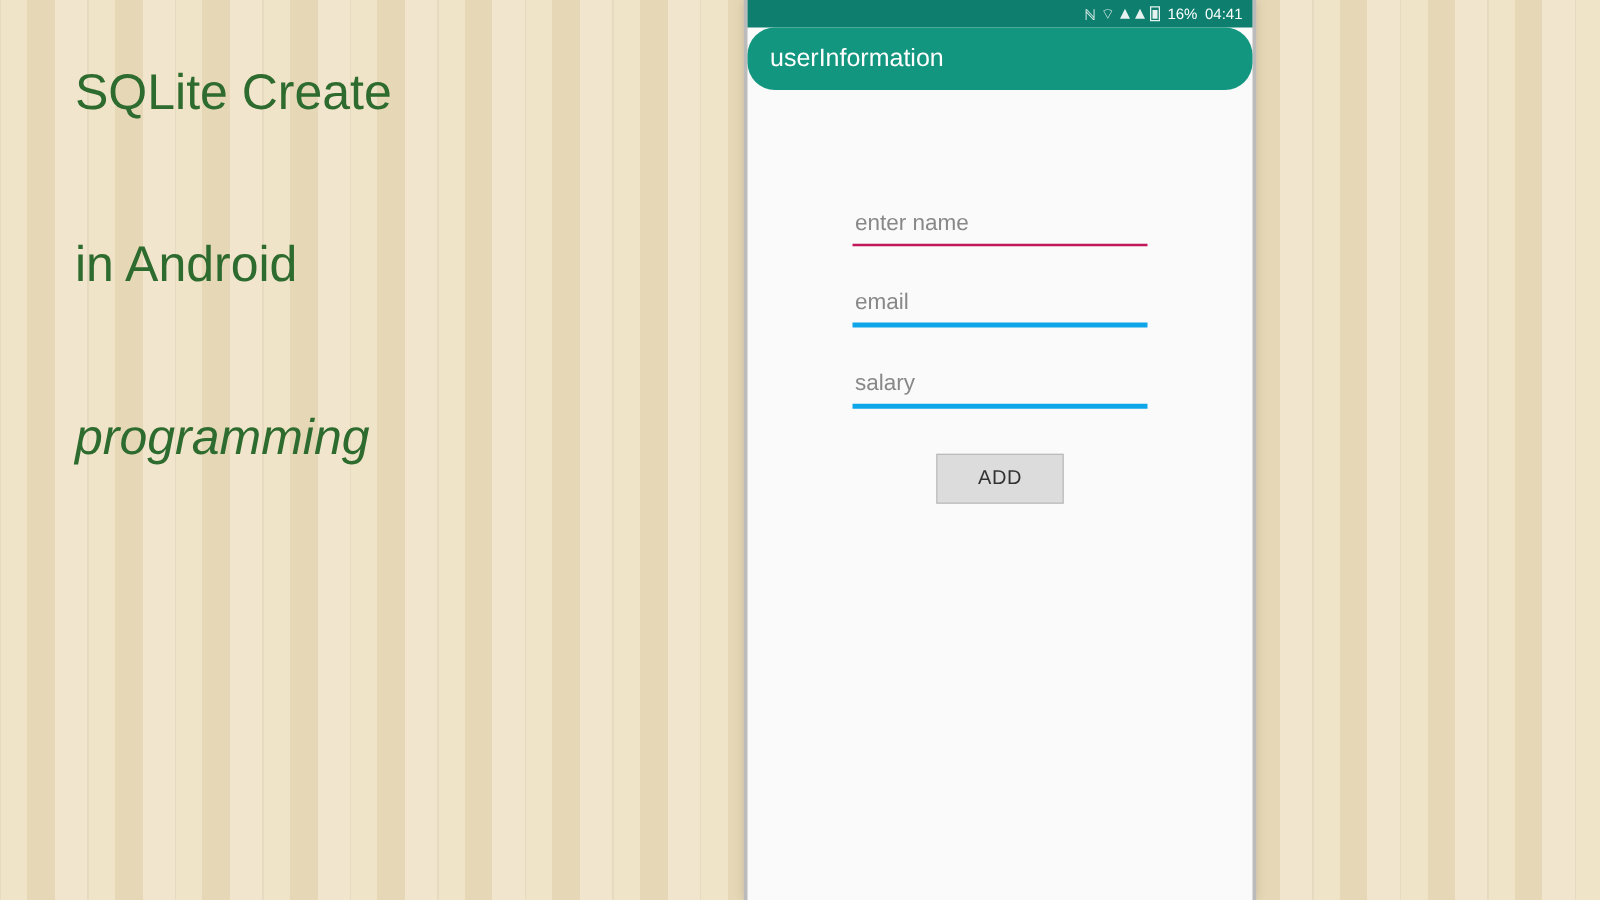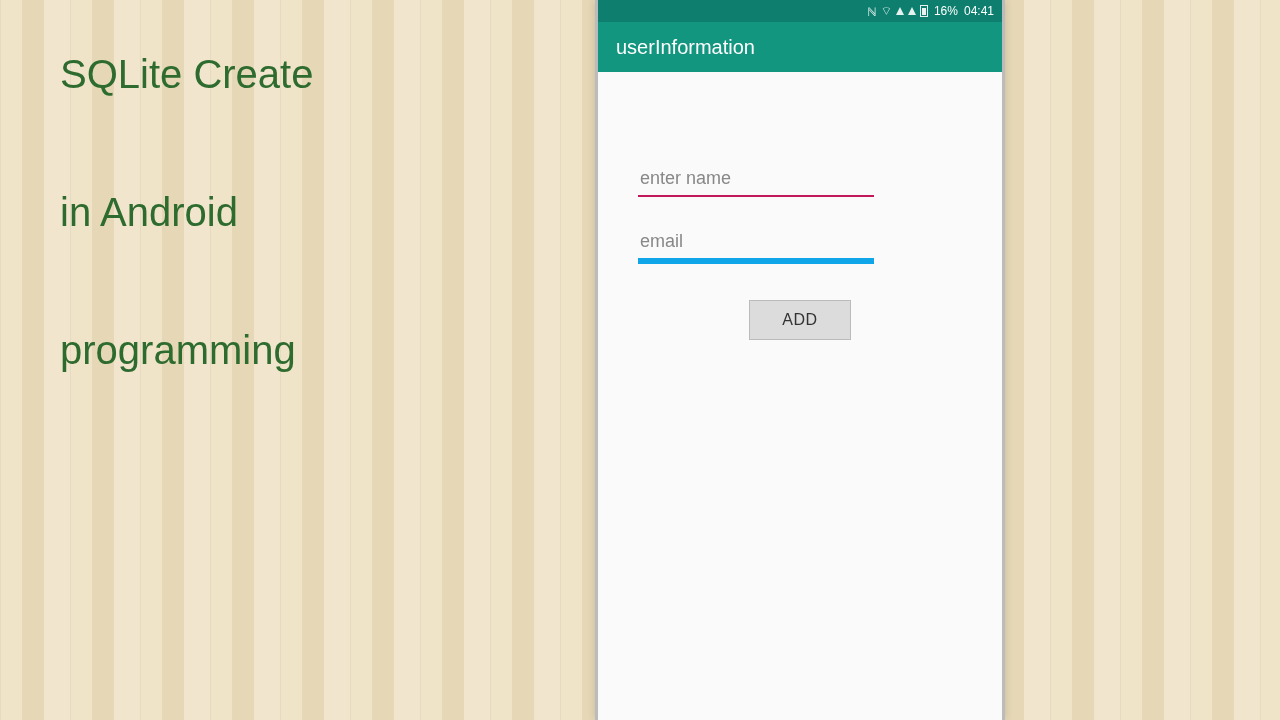--- a/index.html
+++ b/index.html
@@ -24,21 +24,21 @@
     position: absolute;
     left: 60px; top: 50px;
     width: 500px;
     color: #2e6b2e;
     font-size: 40px;
     line-height: 1.2;
     text-align: left;
     font-family: "Trebuchet MS", "Segoe UI", sans-serif;
   }
   .slide-text div { margin-bottom: 90px; }
-  .slide-text div:last-child { margin-bottom: 0; }
+  .slide-text div:last-child { margin-bottom: 0; font-style: italic; }
 
   
   .phone {
     position: absolute;
     left: 595px; top: 0;
     width: 410px; height: 720px;
     background: #fafafa;
     border-left: 3px solid rgba(0,0,0,0.25);
     border-right: 3px solid rgba(0,0,0,0.25);
     box-shadow: 0 0 8px rgba(0,0,0,0.15);
@@ -60,35 +60,36 @@
   .status-icons span { display:inline-block; }
   .app-bar {
     height: 50px;
     background: #13967f;
     color: #fff;
     display: flex;
     align-items: center;
     padding: 0 18px;
     font-size: 20px;
     font-family: Arial, sans-serif;
+    border-radius: 22px;
   }
   .app-body {
     flex: 1;
     padding: 90px 40px 0 40px;
     display: flex; flex-direction: column;
-    align-items: flex-start;
+    align-items: center;
   }
   .field {
     position: relative;
     margin-bottom: 28px;
   }
   .field input {
     width: 100%;
     border: none;
-    border-bottom: 6px solid #0ea5e9;
+    border-bottom: 4px solid #0ea5e9;
     background: transparent;
     font-size: 18px;
     color: #555;
     padding: 6px 2px;
     outline: none;
     font-family: Arial, sans-serif;
   }
   .field input::placeholder { color: #888; }
   .field.focused input {
     border-bottom: 2px solid #c2185b;
@@ -137,15 +138,18 @@
     <span>userInformation</span>
   </div>
 
   <div class="app-body">
     <div class="field focused">
       <input type="text" placeholder="enter name" style="">
     </div>
     <div class="field">
       <input type="text" placeholder="email" style="">
     </div>
+    <div class="field">
+      <input type="text" placeholder="salary" style="">
+    </div>
     <button class="add-btn">ADD</button>
   </div>
 </div>
 
 </body></html>

